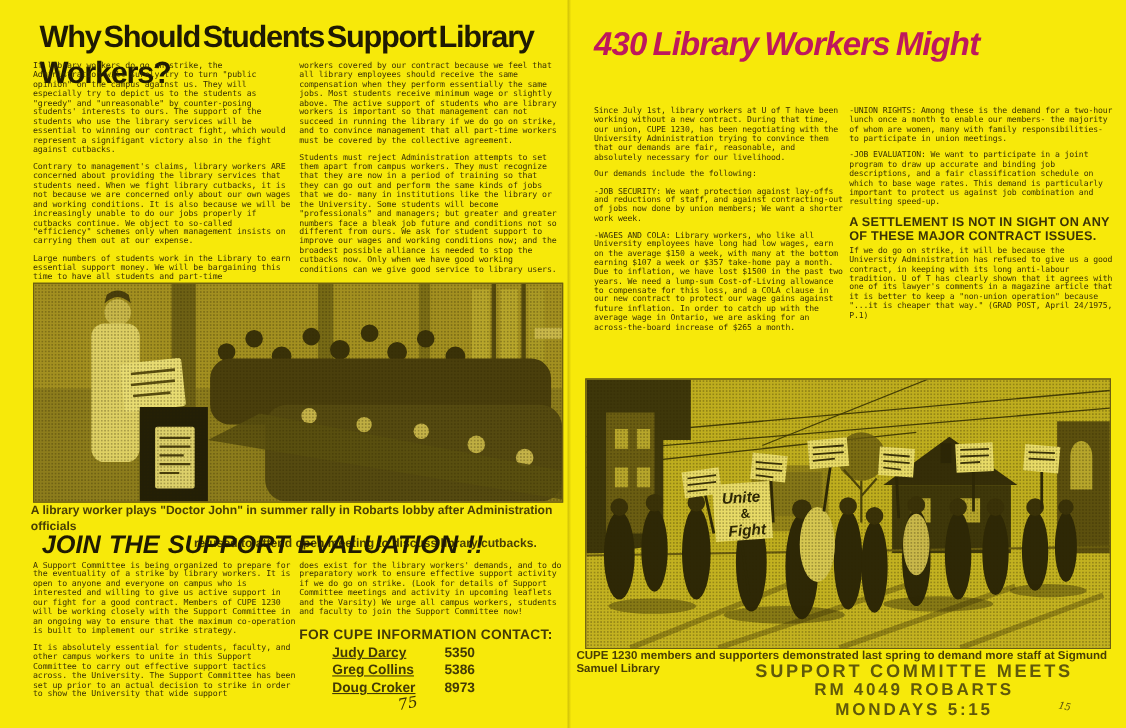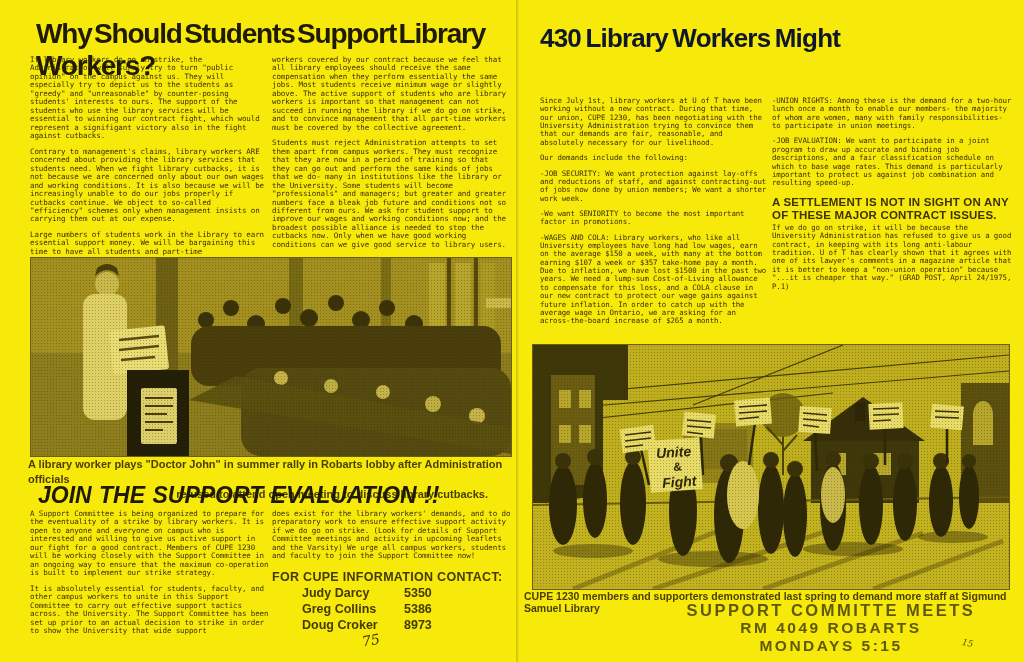--- a/index.html
+++ b/index.html
@@ -11,22 +11,22 @@
   
   .mono{font-family:"DejaVu Sans Mono",monospace;font-size:7.5px;line-height:1.13;
         color:#3a3105;margin:0 0 7px 0;letter-spacing:-0.1px;}
   .rp .mono{font-size:7.4px;}
 
   .abs{position:absolute;}
 
   
   .lp-title{left:36px;top:18px;width:480px;font-size:28px;font-weight:bold;color:#1f1a03;
             letter-spacing:-1.2px;word-spacing:-4px;}
-  .rp-title{left:540px;top:24px;width:472px;font-size:26px;font-weight:bold;
-            color:#0f172a;letter-spacing:-0.8px;word-spacing:-2px;line-height:1.1;}
+  .rp-title{left:540px;top:24px;width:472px;font-size:30px;font-weight:bold;font-style:italic;
+            color:#be185d;letter-spacing:-0.8px;word-spacing:-2px;line-height:1.1;}
   .support-heading{left:38px;top:482px;font-size:23px;font-weight:bold;font-style:italic;
             color:#1f1a03;letter-spacing:0px;word-spacing:1px;}
   .uoft-heading{font-size:19px;font-weight:bold;font-style:italic;color:#1f1a03;
             line-height:1.0;margin:8px 0 5px 0;letter-spacing:-0.3px;}
   .settlement{font-size:11.5px;font-weight:bold;color:#3c3406;line-height:1.15;
             margin:8px 0 2px 0;letter-spacing:0.2px;}
 
   
   .lp-col1{left:30px;top:56px;width:238px;}
   .lp-col2{left:272px;top:56px;width:238px;}
@@ -46,21 +46,21 @@
 
   
   .lp-caption{left:28px;top:457px;width:484px;font-size:11px;font-weight:bold;color:#4a3f05;line-height:1.35;}
   .lp-caption .l2{text-align:right;padding-right:24px;}
   .rp-caption{left:524px;top:590px;width:494px;font-size:10.5px;font-weight:bold;color:#4a3f05;}
 
   
   .contact{margin-top:9px;color:#433a06;}
   .contact-heading{font-size:12.5px;font-weight:bold;letter-spacing:0.3px;}
   .contact-row{display:flex;font-size:12.5px;font-weight:bold;padding-left:30px;margin-top:2px;}
-  .contact-name{width:102px;}
+  .contact-name{width:102px;text-decoration:underline;}
   .contact-phone{}
 
   
   .stamp{left:636px;top:601px;width:390px;text-align:center;color:#46400a;opacity:0.85;
          font-weight:bold;letter-spacing:2.5px;line-height:1.12;}
   .stamp .s1{font-size:16.5px;}
   .stamp .s2{font-size:15.5px;}
   .stamp .s3{font-size:15.5px;}
 
   
@@ -184,21 +184,20 @@
 
   <div class="abs rp-title">
     <div>430 Library Workers Might</div>
   </div>
 
   <div class="rp">
     <div class="abs rp-col1">
       <p class="mono">Since July 1st, library workers at U of T have been working without a new contract. During that time, our union, CUPE 1230, has been negotiating with the University Administration trying to convince them that our demands are fair, reasonable, and absolutely necessary for our livelihood.</p>
       <p class="mono">Our demands include the following:</p>
       <p class="mono">-JOB SECURITY: We want protection against lay-offs and reductions of staff, and against contracting-out of jobs now done by union members; We want a shorter work week.</p>
-      <p class="mono">-We want SENIORITY to become the most important factor in promotions.</p>
       <p class="mono">-WAGES AND COLA: Library workers, who like all University employees have long had low wages, earn on the average $150 a week, with many at the bottom earning $107 a week or $357 take-home pay a month. Due to inflation, we have lost $1500 in the past two years. We need a lump-sum Cost-of-Living allowance to compensate for this loss, and a COLA clause in our new contract to protect our wage gains against future inflation. In order to catch up with the average wage in Ontario, we are asking for an across-the-board increase of $265 a month.</p>
     </div>
 
     <div class="abs rp-col2">
       <p class="mono">-UNION RIGHTS: Among these is the demand for a two-hour lunch once a month to enable our members- the majority of whom are women, many with family responsibilities- to participate in union meetings.</p>
       <p class="mono">-JOB EVALUATION: We want to participate in a joint program to draw up accurate and binding job descriptions, and a fair classification schedule on which to base wage rates. This demand is particularly important to protect us against job combination and resulting speed-up.</p>
       <div class="settlement">A SETTLEMENT IS NOT IN SIGHT ON ANY OF THESE MAJOR CONTRACT ISSUES.</div>
       <p class="mono">If we do go on strike, it will be because the University Administration has refused to give us a good contract, in keeping with its long anti-labour tradition.  U of T has clearly shown that it agrees with one of its lawyer's comments in a magazine article that it is better to keep a "non-union operation" because "...it is cheaper that way." (GRAD POST, April 24/1975, P.1)</p>
     </div>
   </div>

